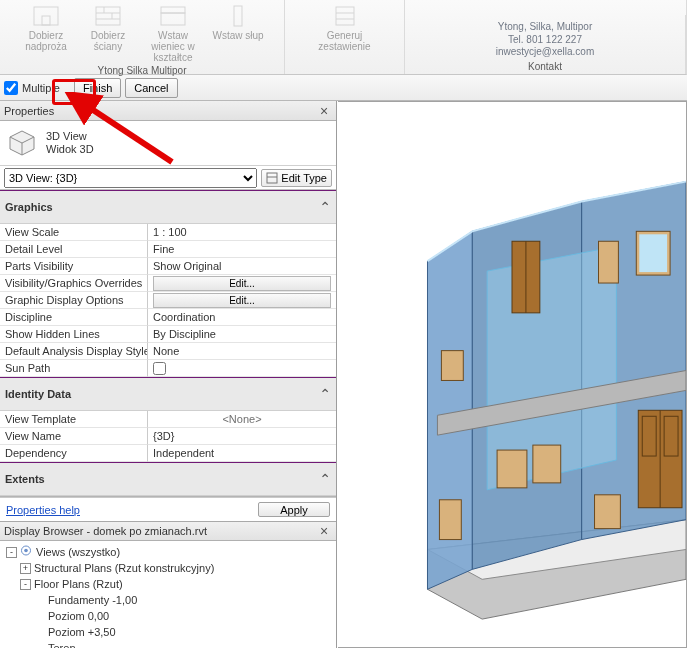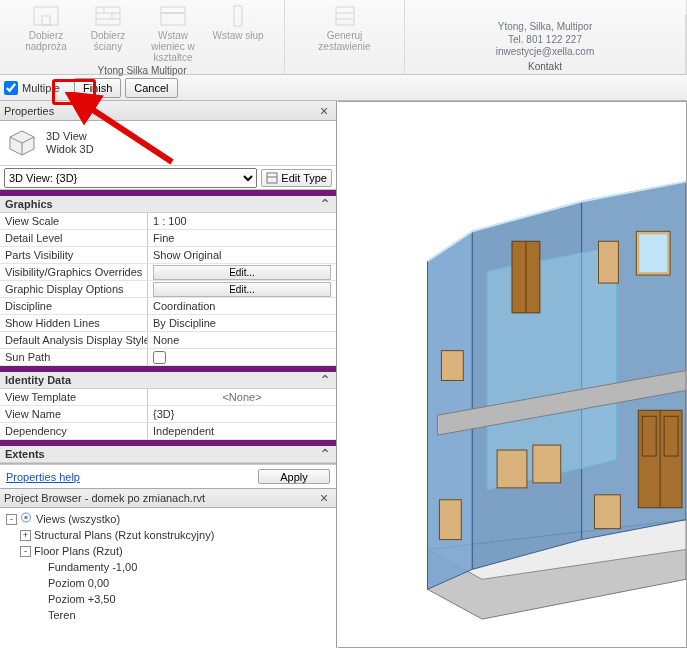--- a/index.html
+++ b/index.html
@@ -32,21 +32,21 @@
 
   .type-row { display:flex; align-items:center; padding:8px 6px; gap:8px; border-bottom:1px solid #d0d0d0; }
   .type-icon { width:32px; height:28px; }
   .type-text { font-size:11px; line-height:1.2; }
   
   .instance-row { display:flex; align-items:center; height:24px; border-bottom:1px solid #c0c0c0; padding:0 4px; gap:4px; }
   .instance-row select { flex:1; font-size:11px; height:20px; }
   .edit-type-btn { display:flex; align-items:center; gap:3px; font-size:11px; padding:2px 4px; border:1px solid #aaa; background:linear-gradient(#fdfdfd,#ececec); cursor:pointer; border-radius:2px; }
 
   .prop-grid { flex:0 0 auto; border-bottom:1px solid #b4b4b4; }
-  .cat-row { background:#e9e9e9; font-weight:bold; height:18px; display:flex; align-items:center; padding:8px 5px; border-top:6px solid #701a75; border-bottom:1px solid #cfcfcf;text-align:right; }
+  .cat-row { background:#e9e9e9; font-weight:bold; height:18px; display:flex; align-items:center; padding:16px 5px; border-top:1px solid #701a75; border-bottom:1px solid #cfcfcf;text-align:right; }
   .cat-row .expander { margin-left:auto; font-size:14px; cursor:pointer; color:#555; font-weight:normal;}
   .prop-row { display:flex; height:17px; align-items:stretch; font-size:11px; }
   .prop-row .k { width:148px; padding:1px 5px; border-right:1px solid #cacaca; border-bottom:1px solid #e4e4e4; display:flex; align-items:center; white-space:nowrap; overflow:hidden;}
   .prop-row .v { flex:1; padding:1px 5px; border-bottom:1px solid #e4e4e4; display:flex; align-items:center; position:relative; }
   .prop-row .v.btncell { justify-content:center; }
   .prop-row .v .minibtn { width:100%; height:15px; font-size:10px; background:linear-gradient(#fafafa,#e6e6e6); border:1px solid #b6b6b6; cursor:pointer; }
   .prop-row .v.center { justify-content:center; color:#707070; }
   .prop-row .v input[type=checkbox]{ cursor:pointer; }
 
   .apply-row { display:flex; align-items:center; padding:4px 6px; border-top:1px solid #c9c9c9; }
@@ -258,21 +258,21 @@
         <span class="expander">⌃</span>
       </div>
   </div>
 
   <div class="apply-row">
     <a>Properties help</a>
     <button>Apply</button>
   </div>
 
   <div class="panel-header" style="border-top:1px solid #a9a9a9;">
-    <span>Project Browser - domek po zmianach.rvt</span>
+    <span>Display Browser - domek po zmianach.rvt</span>
     <span class="x">×</span>
   </div>
   <div class="tree" id="tree">
       <div class="tree-row lvl0">
         <span class="toggle">-</span>
         <span><svg width="13" height="11">
             <circle cx="6" cy="5.5" r="4.5" fill="none" stroke="#6a8fc9"></circle>
             <circle cx="6" cy="5.5" r="1.8" fill="#6a8fc9"></circle>
           </svg></span>
         <span>Views (wszystko)</span>

